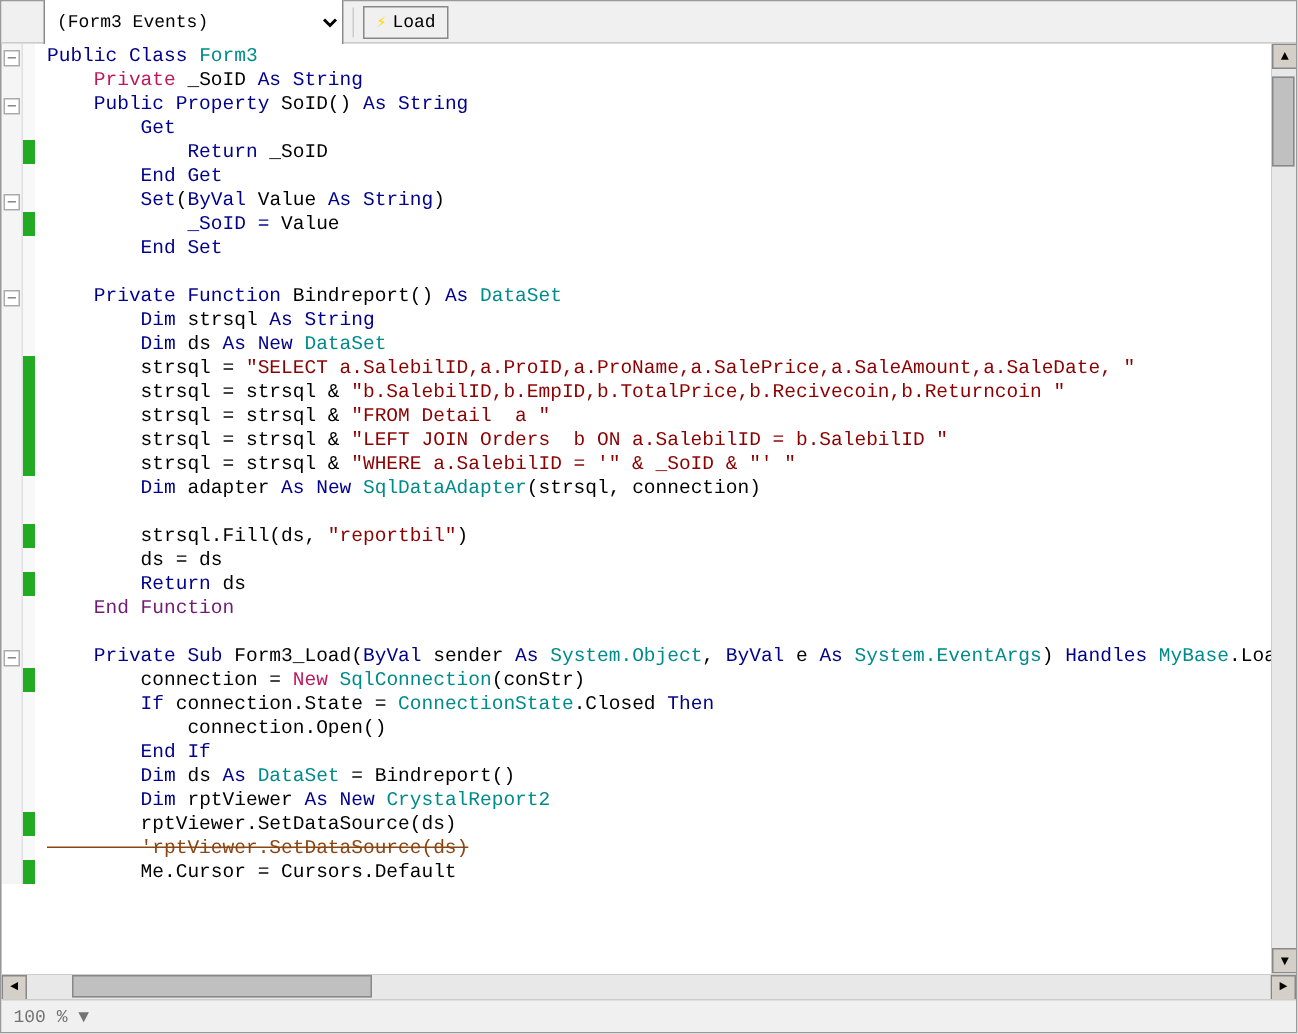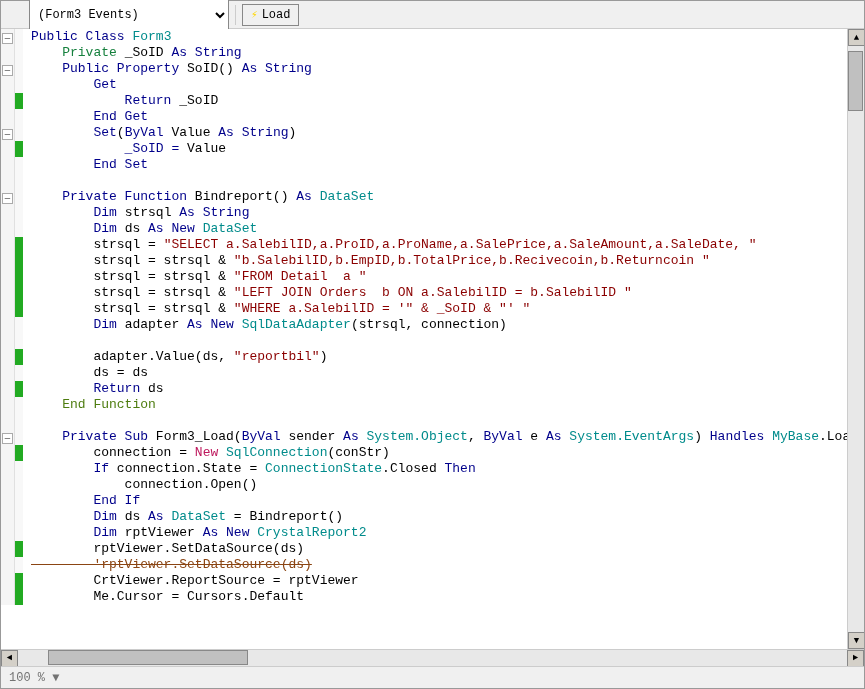--- a/index.html
+++ b/index.html
@@ -72,21 +72,21 @@
                   <td style="width: 8px; padding: 0px; background: rgb(248, 248, 248);">
                     <div class="marker-bar" style="background: transparent;"></div>
                   </td>
                   <td style="padding-left: 8px; white-space: pre; font-family: &quot;Courier New&quot;, monospace; font-size: 13px; line-height: 16px;"><span style="color: rgb(0, 0, 139);">Public Class </span><span style="color: rgb(0, 139, 139);">Form3</span></td>
                 </tr>
                 <tr>
                   <td style="width: 14px; padding: 0px 1px; vertical-align: middle; background: rgb(245, 245, 245); border-right: 1px solid rgb(224, 224, 224);"></td>
                   <td style="width: 8px; padding: 0px; background: rgb(248, 248, 248);">
                     <div class="marker-bar" style="background: transparent;"></div>
                   </td>
-                  <td style="padding-left: 8px; white-space: pre; font-family: &quot;Courier New&quot;, monospace; font-size: 13px; line-height: 16px;"><span style="color: #15803d;">    Private </span><span style="color: rgb(0, 0, 0);">_SoID </span><span style="color: rgb(0, 0, 139);">As </span><span style="color: rgb(0, 0, 139);">String</span></td>
+                  <td style="padding-left: 8px; white-space: pre; font-family: &quot;Courier New&quot;, monospace; font-size: 13px; line-height: 16px;"><span style="color: #be185d;">    Private </span><span style="color: rgb(0, 0, 0);">_SoID </span><span style="color: rgb(0, 0, 139);">As </span><span style="color: rgb(0, 0, 139);">String</span></td>
                 </tr>
                 <tr>
                   <td style="width: 14px; padding: 0px 1px; vertical-align: middle; background: rgb(245, 245, 245); border-right: 1px solid rgb(224, 224, 224);"><span class="collapse-icon">─</span></td>
                   <td style="width: 8px; padding: 0px; background: rgb(248, 248, 248);">
                     <div class="marker-bar" style="background: transparent;"></div>
                   </td>
                   <td style="padding-left: 8px; white-space: pre; font-family: &quot;Courier New&quot;, monospace; font-size: 13px; line-height: 16px;"><span style="color: rgb(0, 0, 139);">    Public Property </span><span style="color: rgb(0, 0, 0);">SoID() </span><span style="color: rgb(0, 0, 139);">As </span><span style="color: rgb(0, 0, 139);">String</span></td>
                 </tr>
                 <tr>
                   <td style="width: 14px; padding: 0px 1px; vertical-align: middle; background: rgb(245, 245, 245); border-right: 1px solid rgb(224, 224, 224);"></td>
@@ -205,42 +205,42 @@
                   <td style="width: 8px; padding: 0px; background: rgb(248, 248, 248);">
                     <div class="marker-bar" style="background: transparent;"></div>
                   </td>
                   <td style="padding-left: 8px; white-space: pre; font-family: &quot;Courier New&quot;, monospace; font-size: 13px; line-height: 16px;"><span style="color: rgb(0, 0, 0);"></span></td>
                 </tr>
                 <tr>
                   <td style="width: 14px; padding: 0px 1px; vertical-align: middle; background: rgb(245, 245, 245); border-right: 1px solid rgb(224, 224, 224);"></td>
                   <td style="width: 8px; padding: 0px; background: rgb(248, 248, 248);">
                     <div class="marker-bar" style="background: rgb(34, 170, 34);"></div>
                   </td>
-                  <td style="padding-left: 8px; white-space: pre; font-family: &quot;Courier New&quot;, monospace; font-size: 13px; line-height: 16px;"><span style="color: rgb(0, 0, 0);">        adapter.Value(ds, </span><span style="color: rgb(139, 0, 0);">"reportbil"</span><span style="color: rgb(0, 0, 0);">)</span></td>
+                  <td style="padding-left: 8px; white-space: pre; font-family: &quot;Courier New&quot;, monospace; font-size: 13px; line-height: 16px;"><span style="color: rgb(0, 0, 0);">        strsql.Fill(ds, </span><span style="color: rgb(139, 0, 0);">"reportbil"</span><span style="color: rgb(0, 0, 0);">)</span></td>
                 </tr>
                 <tr>
                   <td style="width: 14px; padding: 0px 1px; vertical-align: middle; background: rgb(245, 245, 245); border-right: 1px solid rgb(224, 224, 224);"></td>
                   <td style="width: 8px; padding: 0px; background: rgb(248, 248, 248);">
                     <div class="marker-bar" style="background: transparent;"></div>
                   </td>
                   <td style="padding-left: 8px; white-space: pre; font-family: &quot;Courier New&quot;, monospace; font-size: 13px; line-height: 16px;"><span style="color: rgb(0, 0, 0);">        ds = ds</span></td>
                 </tr>
                 <tr>
                   <td style="width: 14px; padding: 0px 1px; vertical-align: middle; background: rgb(245, 245, 245); border-right: 1px solid rgb(224, 224, 224);"></td>
                   <td style="width: 8px; padding: 0px; background: rgb(248, 248, 248);">
                     <div class="marker-bar" style="background: rgb(34, 170, 34);"></div>
                   </td>
                   <td style="padding-left: 8px; white-space: pre; font-family: &quot;Courier New&quot;, monospace; font-size: 13px; line-height: 16px;"><span style="color: rgb(0, 0, 139);">        Return </span><span style="color: rgb(0, 0, 0);">ds</span></td>
                 </tr>
                 <tr>
                   <td style="width: 14px; padding: 0px 1px; vertical-align: middle; background: rgb(245, 245, 245); border-right: 1px solid rgb(224, 224, 224);"></td>
                   <td style="width: 8px; padding: 0px; background: rgb(248, 248, 248);">
                     <div class="marker-bar" style="background: transparent;"></div>
                   </td>
-                  <td style="padding-left: 8px; white-space: pre; font-family: &quot;Courier New&quot;, monospace; font-size: 13px; line-height: 16px;"><span style="color: #4d7c0f;">    End Function</span></td>
+                  <td style="padding-left: 8px; white-space: pre; font-family: &quot;Courier New&quot;, monospace; font-size: 13px; line-height: 16px;"><span style="color: #701a75;">    End Function</span></td>
                 </tr>
                 <tr>
                   <td style="width: 14px; padding: 0px 1px; vertical-align: middle; background: rgb(245, 245, 245); border-right: 1px solid rgb(224, 224, 224);"></td>
                   <td style="width: 8px; padding: 0px; background: rgb(248, 248, 248);">
                     <div class="marker-bar" style="background: transparent;"></div>
                   </td>
                   <td style="padding-left: 8px; white-space: pre; font-family: &quot;Courier New&quot;, monospace; font-size: 13px; line-height: 16px;"><span style="color: rgb(0, 0, 0);"></span></td>
                 </tr>
                 <tr>
                   <td style="width: 14px; padding: 0px 1px; vertical-align: middle; background: rgb(245, 245, 245); border-right: 1px solid rgb(224, 224, 224);"><span class="collapse-icon">─</span></td>
@@ -297,27 +297,20 @@
                     <div class="marker-bar" style="background: rgb(34, 170, 34);"></div>
                   </td>
                   <td style="padding-left: 8px; white-space: pre; font-family: &quot;Courier New&quot;, monospace; font-size: 13px; line-height: 16px;"><span style="color: rgb(0, 0, 0);">        rptViewer.SetDataSource(ds)</span></td>
                 </tr>
                 <tr>
                   <td style="width: 14px; padding: 0px 1px; vertical-align: middle; background: rgb(245, 245, 245); border-right: 1px solid rgb(224, 224, 224);"></td>
                   <td style="width: 8px; padding: 0px; background: rgb(248, 248, 248);">
                     <div class="marker-bar" style="background: transparent;"></div>
                   </td>
                   <td style="padding-left: 8px; white-space: pre; font-family: &quot;Courier New&quot;, monospace; font-size: 13px; line-height: 16px;"><span style="color: rgb(139, 69, 19); text-decoration: line-through;">        'rptViewer.SetDataSource(ds)</span></td>
-                </tr>
-                <tr>
-                  <td style="width: 14px; padding: 0px 1px; vertical-align: middle; background: rgb(245, 245, 245); border-right: 1px solid rgb(224, 224, 224);"></td>
-                  <td style="width: 8px; padding: 0px; background: rgb(248, 248, 248);">
-                    <div class="marker-bar" style="background: rgb(34, 170, 34);"></div>
-                  </td>
-                  <td style="padding-left: 8px; white-space: pre; font-family: &quot;Courier New&quot;, monospace; font-size: 13px; line-height: 16px;"><span style="color: rgb(0, 0, 0);">        CrtViewer.ReportSource = rptViewer</span></td>
                 </tr>
                 <tr>
                   <td style="width: 14px; padding: 0px 1px; vertical-align: middle; background: rgb(245, 245, 245); border-right: 1px solid rgb(224, 224, 224);"></td>
                   <td style="width: 8px; padding: 0px; background: rgb(248, 248, 248);">
                     <div class="marker-bar" style="background: rgb(34, 170, 34);"></div>
                   </td>
                   <td style="padding-left: 8px; white-space: pre; font-family: &quot;Courier New&quot;, monospace; font-size: 13px; line-height: 16px;"><span style="color: rgb(0, 0, 0);">        Me.Cursor = Cursors.Default</span></td>
                 </tr>
               </tbody>
           </table>

